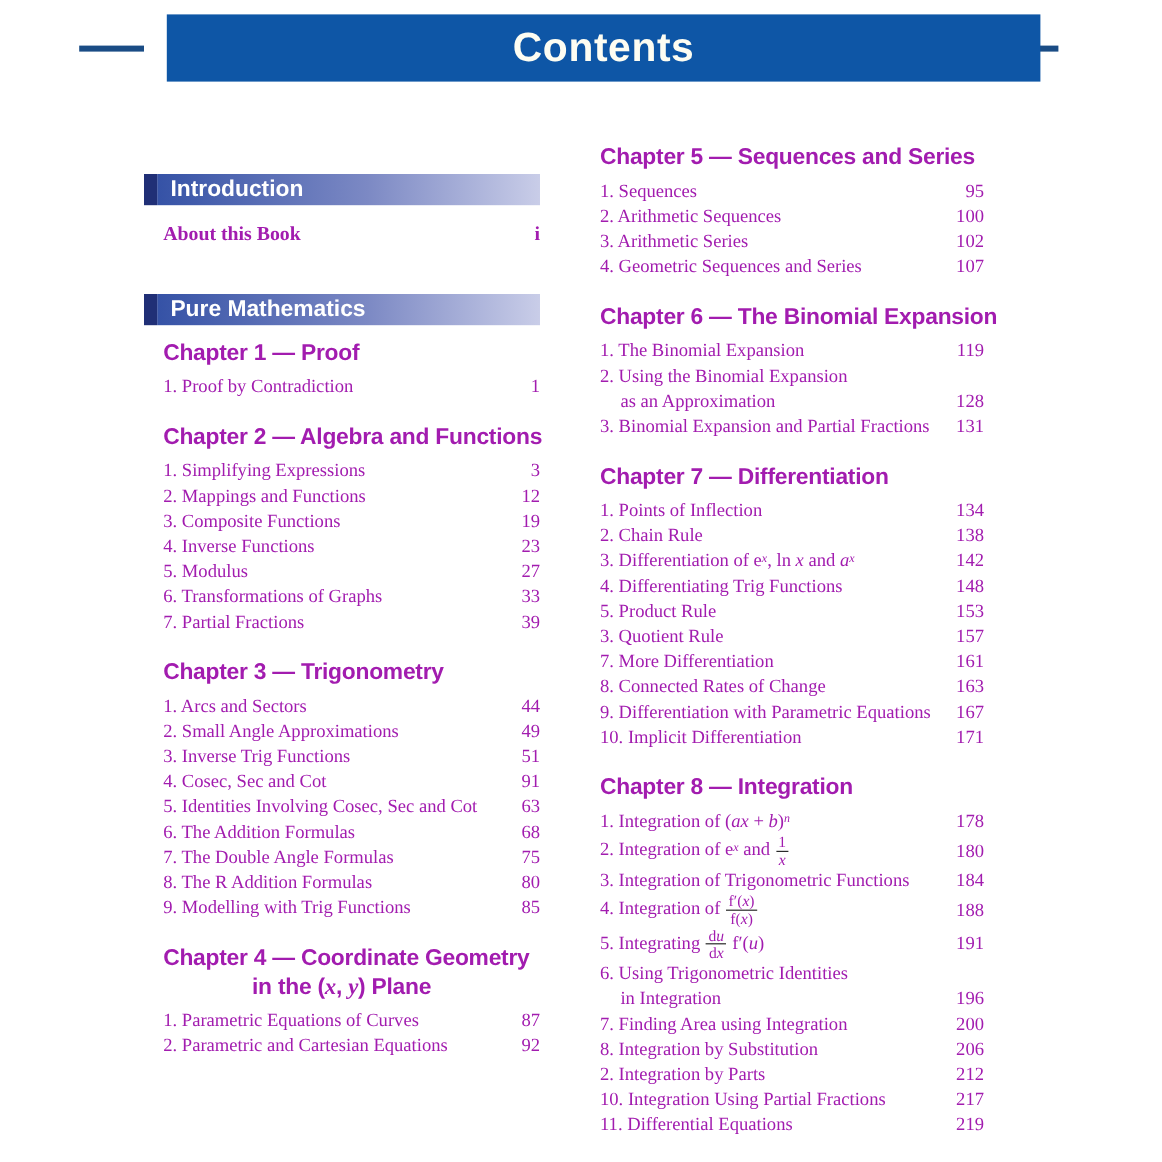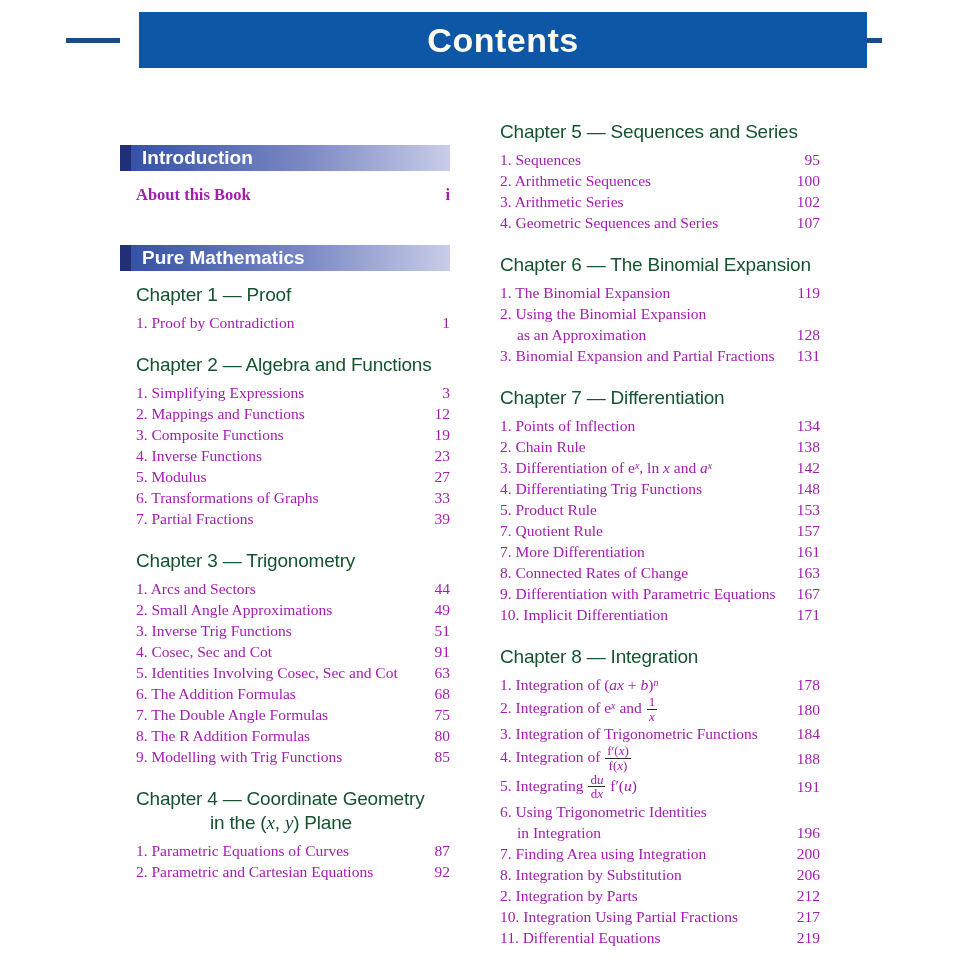--- a/index.html
+++ b/index.html
@@ -27,22 +27,22 @@
   .section-label{font-family:"Liberation Sans",sans-serif;font-weight:bold;font-size:19px;
     color:#ffffff;padding-left:11px;}
   .col-left > .section-bar:first-child{margin-top:35px;}
   .col-left > .section-bar:not(:first-child){margin-top:40px;}
 
   
   .chapter{margin-top:20px;}
   .section-bar + .chapter{margin-top:12px;}
   .col-right > .chapter:first-child{margin-top:10px;}
   .col-left > .chapter, .col-left > .entry-standalone{padding-left:16px;}
-  .chapter-heading{margin:0 0 5px 0;font-family:"Liberation Sans",sans-serif;font-weight:normal;
-    font-size:19px;line-height:24px;color:#14532d;letter-spacing:-0.2px;white-space:nowrap;}
+  .chapter-heading{margin:0 0 5px 0;font-family:"Liberation Sans",sans-serif;font-weight:bold;
+    font-size:19px;line-height:24px;color:#a21caf;letter-spacing:-0.2px;white-space:nowrap;}
   .chapter-heading .hl1,.chapter-heading .hl2{display:block;}
   .chapter-heading .hl2{padding-left:74px;}
 
   
   .entry{display:flex;justify-content:space-between;align-items:center;
     font-size:15.5px;line-height:21px;min-height:21px;color:#a21caf;}
   .entry.multi{align-items:flex-end;}
   .entry .label{display:block;white-space:nowrap;padding-left:17px;text-indent:-17px;padding-right:4px;}
   .entry .page{white-space:nowrap;}
   .entry.bold{font-weight:bold;font-size:16.5px;}
@@ -232,21 +232,21 @@
         </div>
         <div class="entry">
           <span class="label">4. Differentiating Trig Functions</span>
           <span class="page">148</span>
         </div>
         <div class="entry">
           <span class="label">5. Product Rule</span>
           <span class="page">153</span>
         </div>
         <div class="entry">
-          <span class="label">7. Quotient Rule</span>
+          <span class="label">3. Quotient Rule</span>
           <span class="page">157</span>
         </div>
         <div class="entry">
           <span class="label">7. More Differentiation</span>
           <span class="page">161</span>
         </div>
         <div class="entry">
           <span class="label">8. Connected Rates of Change</span>
           <span class="page">163</span>
         </div>

